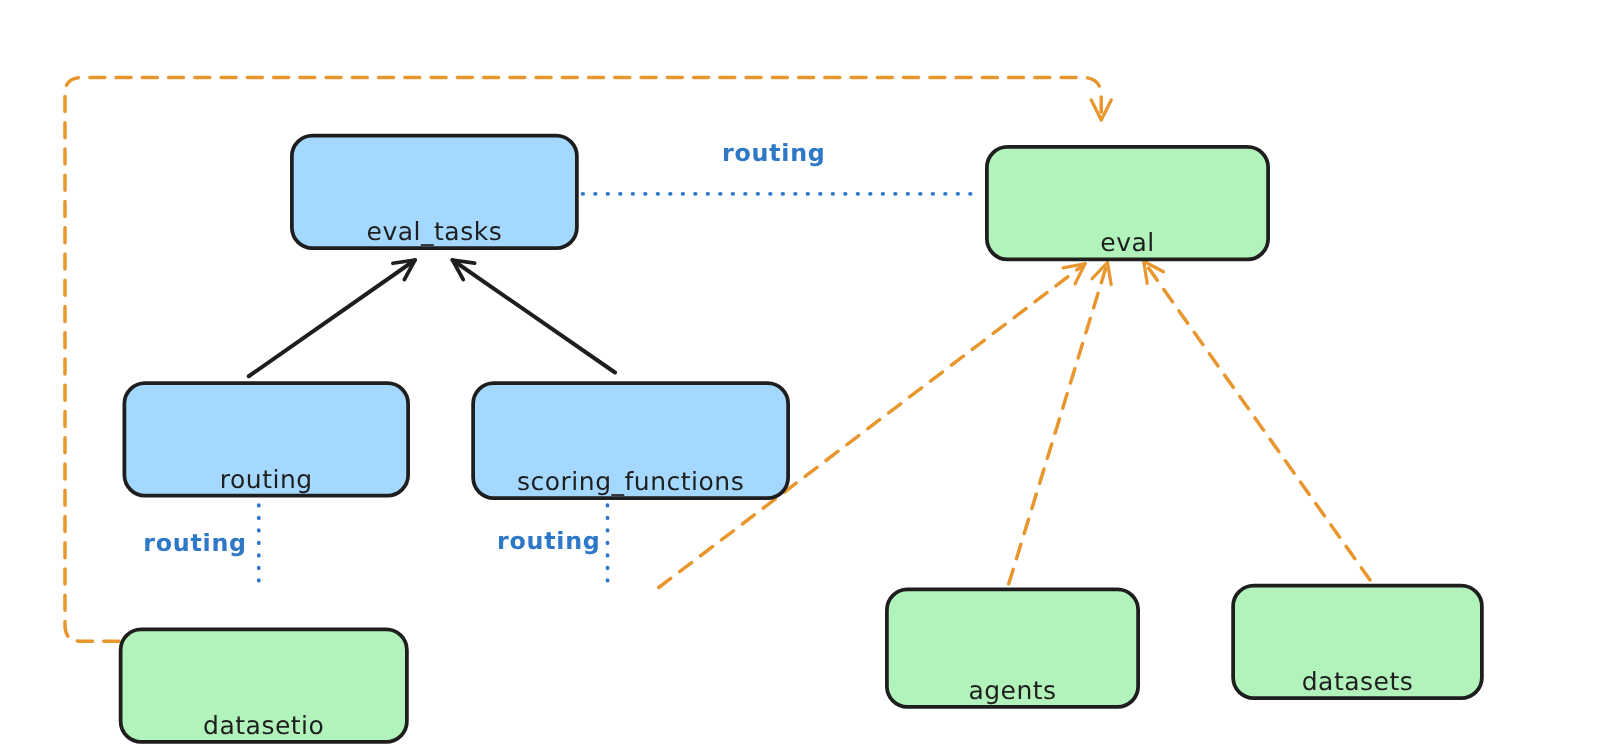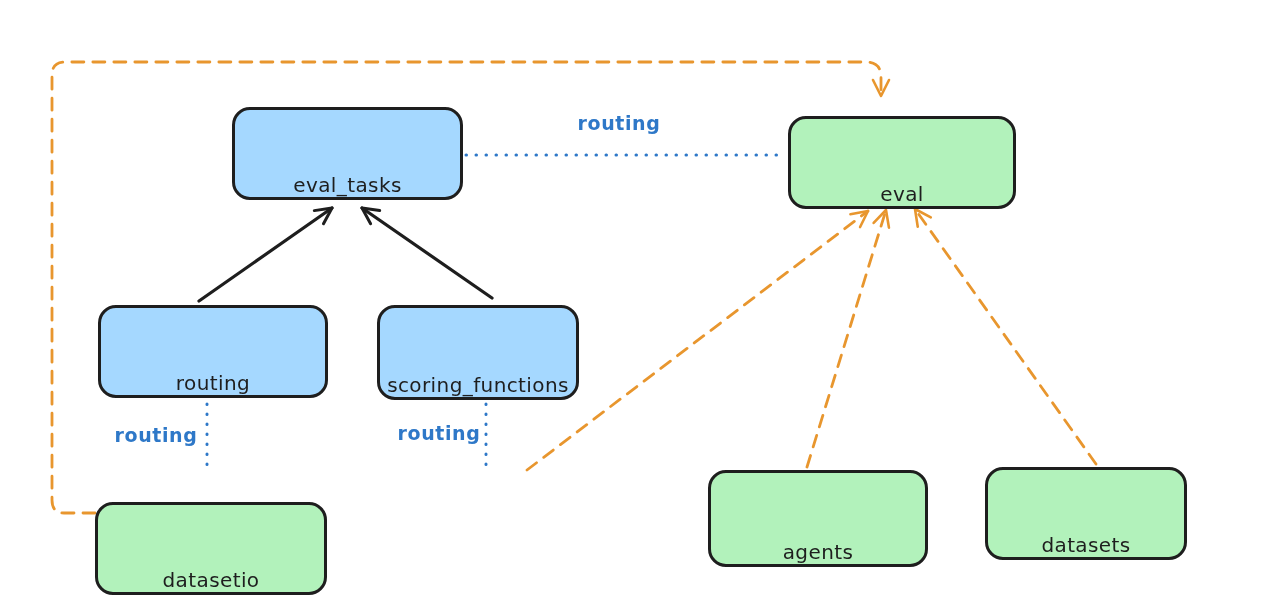--- a/index.html
+++ b/index.html
@@ -40,24 +40,24 @@
     font-size: 20px;
     color: #1e1e1e;
     letter-spacing: 0.4px;
   }
   .node.blue  { background: var(--blue-fill); }
   .node.green { background: var(--green-fill); }
 
   #node-eval-tasks        { left: 232px; top: 107px; width: 231px; height: 93px; }
   #node-eval              { left: 788px; top: 116px; width: 228px; height: 93px; }
   #node-datasets          { left:  98px; top: 305px; width: 230px; height: 93px; }
-  #node-scoring-functions { left: 377px; top: 305px; width: 202px; height: 95px; }
+  #node-scoring-functions { left: 377px; top: 305px; width: 255px; height: 95px; }
   #node-datasetio         { left:  95px; top: 502px; width: 232px; height: 93px; }
   #node-scoring           { left: 387px; top: 472px; width: 230px; height: 93px; }
-  #node-agents            { left: 708px; top: 470px; width: 220px; height: 97px; }
+  #node-agents            { left: 708px; top: 470px; width: 204px; height: 97px; }
   #node-inference         { left: 985px; top: 467px; width: 202px; height: 93px; }
 
   .edge-label {
     position: absolute;
     z-index: 3;
     color: var(--routing-blue);
     font-size: 19px;
     font-weight: bold;
     letter-spacing: 0.6px;
     text-align: center;

